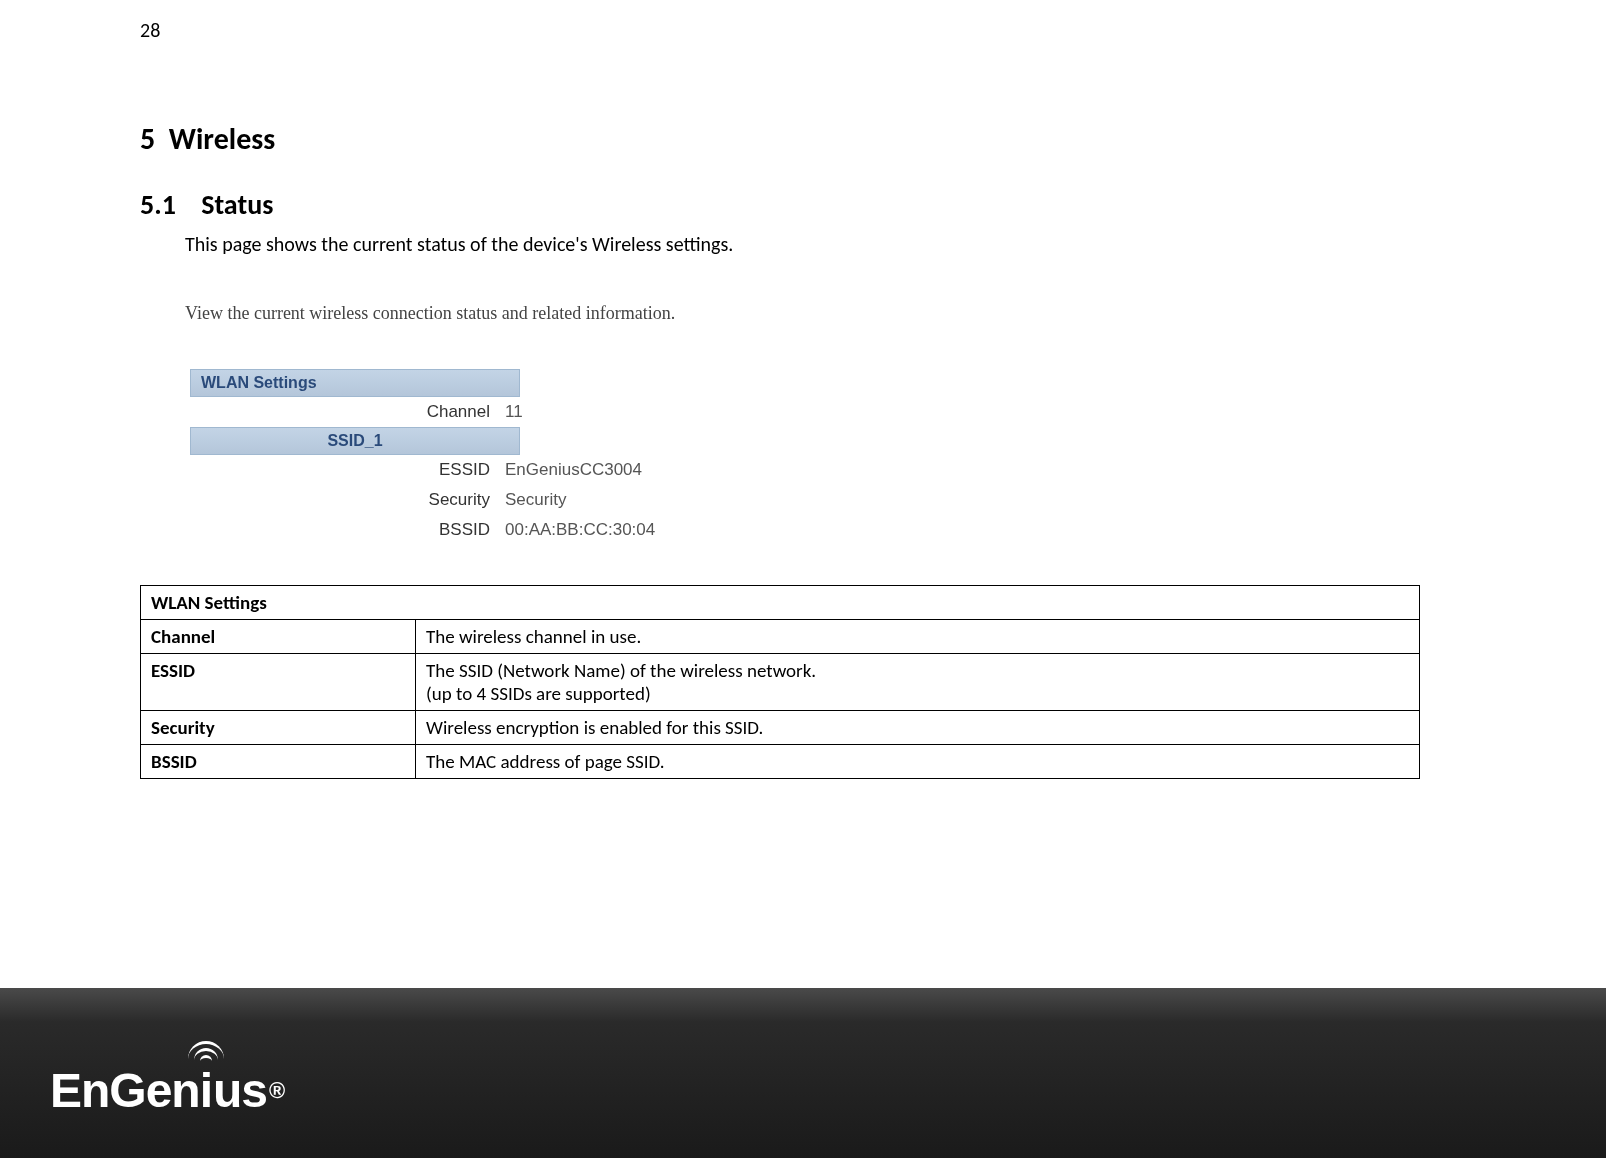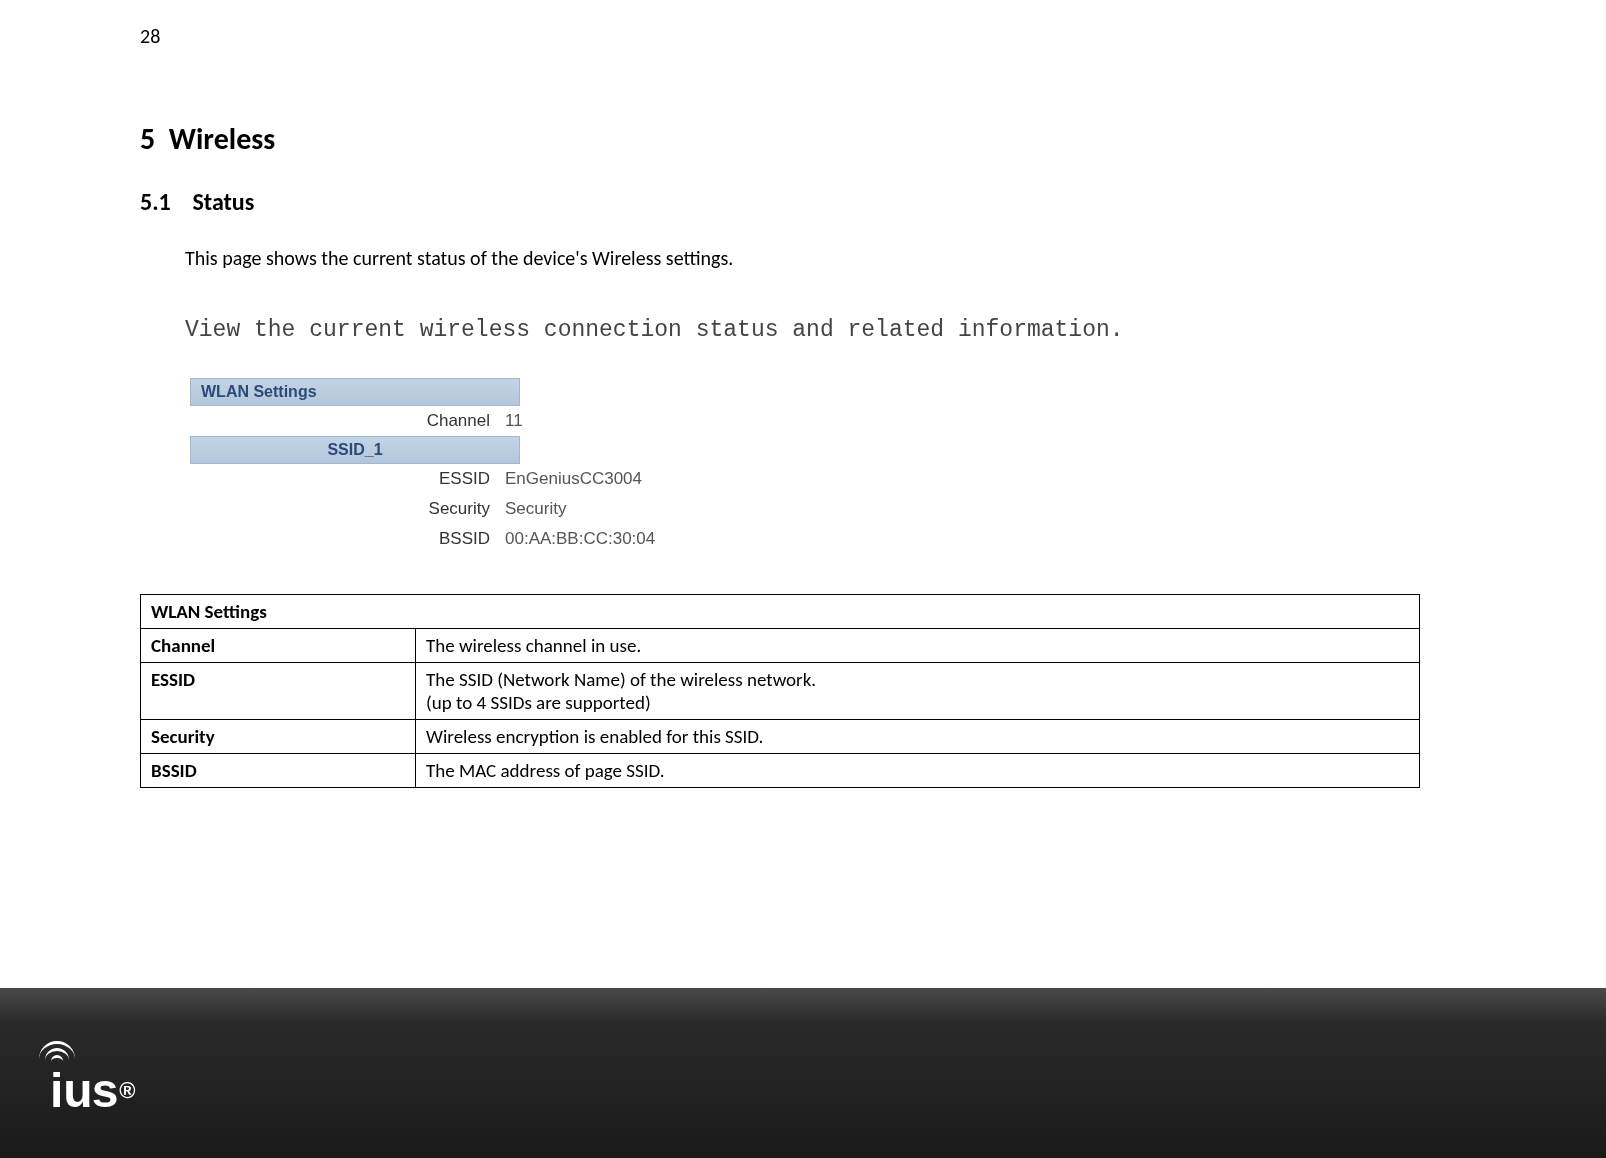--- a/index.html
+++ b/index.html
@@ -9,52 +9,52 @@
     }
     body {
       font-family: Calibri, Arial, sans-serif;
       background: #ffffff;
       width: 1606px;
       height: 1158px;
       position: relative;
     }
     .page-number {
       position: absolute;
-      top: 24px;
+      top: 18px;
       left: 140px;
       font-size: 20px;
       color: #000;
     }
     .content {
       position: absolute;
       top: 120px;
       left: 140px;
       right: 148px;
     }
     .chapter-heading {
       font-size: 30px;
       font-weight: bold;
       margin-bottom: 30px;
     }
     .section-heading {
-      font-size: 24px;
-      font-weight: bold;
-      margin-bottom: 30px;
+      font-size: 28px;
+      font-weight: bold;
+      margin-bottom: 10px;
     }
     .intro-text {
       font-size: 20px;
       margin-left: 45px;
       margin-bottom: 47px;
     }
     .panel-description {
-      font-size: 23px;
+      font-size: 18px;
       color: #444;
       margin-left: 45px;
-      margin-bottom: 35px;
-      font-family: Liberation Mono, monospace;
+      margin-bottom: 45px;
+      font-family: Liberation Serif, serif;
     }
     .wlan-panel {
       margin-left: 50px;
       margin-bottom: 40px;
       width: 600px;
     }
     .panel-header {
       background: linear-gradient(to bottom, #c3d4e6, #b4c6da);
       border: 1px solid #a0b8d0;
       padding: 4px 10px;
@@ -228,20 +228,21 @@
     <tr>
       <td class="desc-label">BSSID</td>
       <td>The MAC address of page SSID.</td>
     </tr>
   </tbody>
     </table>
 </div>
 
 <div class="footer-bar">
   <div class="logo">
+    <span class="logo-text-en">EnGen</span>
       <span class="logo-i">i<span class="logo-wifi">
       <span class="wifi-arc wifi-arc1"></span>
       <span class="wifi-arc wifi-arc2"></span>
       <span class="wifi-arc wifi-arc3"></span>
     </span></span>
       <span class="logo-text-genius">us</span>
       <span class="logo-reg">®</span>
   </div>
 </div>
 

